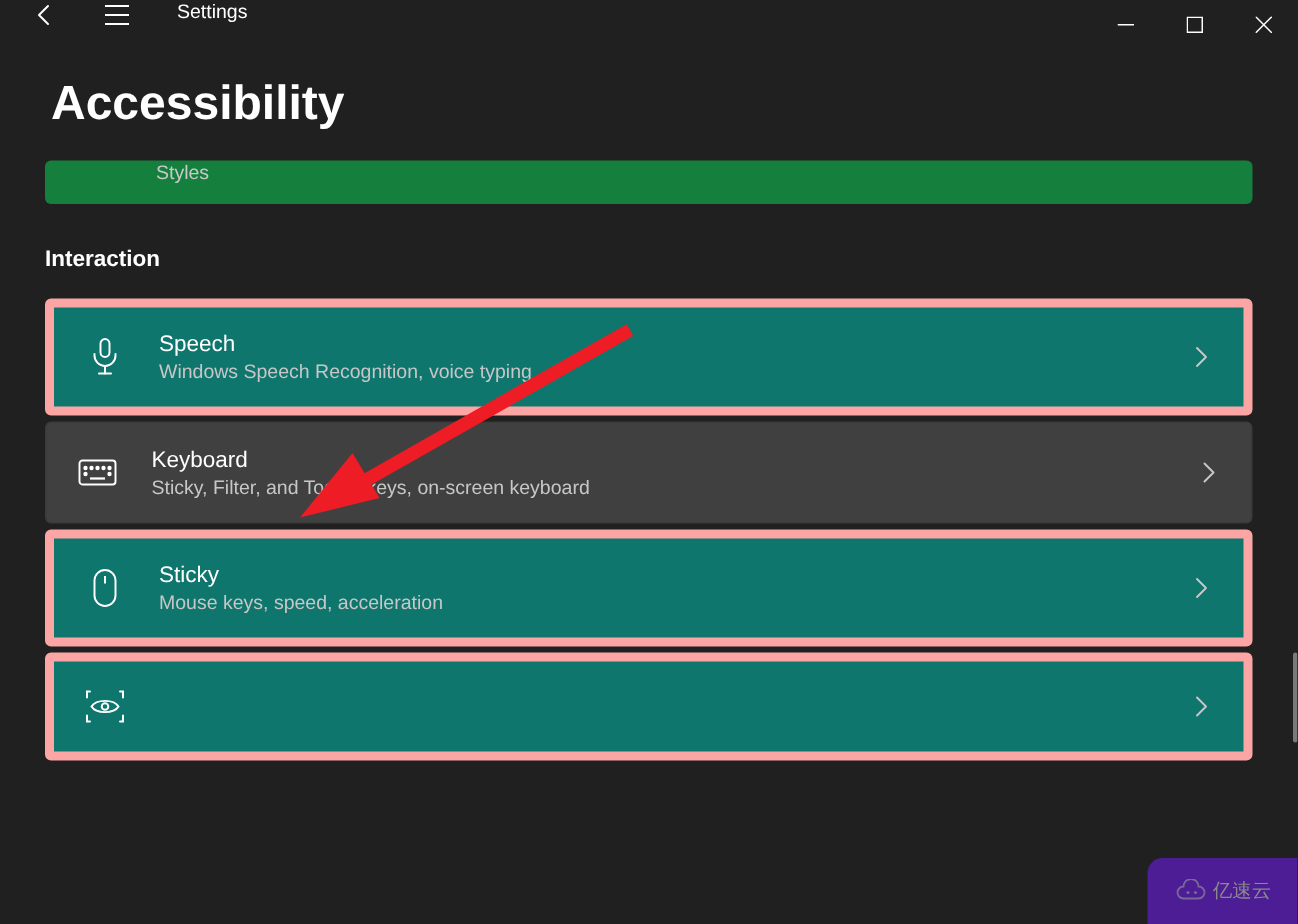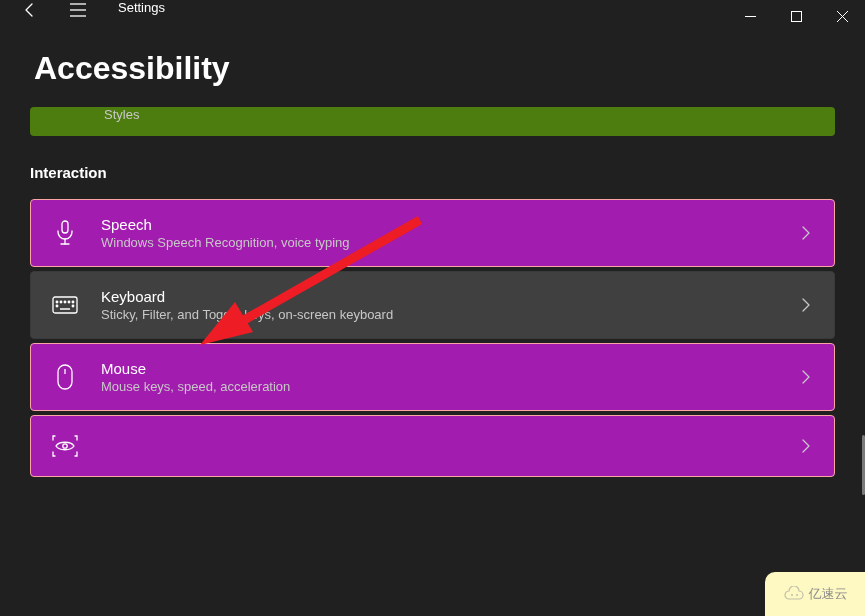--- a/index.html
+++ b/index.html
@@ -46,40 +46,40 @@
   }
   .page-title {
     font-size: 32px;
     font-weight: 600;
     padding: 10px 0 20px 34px;
   }
   .content {
     padding: 0 30px 0 30px;
   }
   .partial-card {
-    background: #4d7c0f;
+    background: #15803d;
     border-radius: 4px;
     padding: 0 20px 14px 74px;
     margin-bottom: 28px;
   }
   .partial-card .sub { font-size: 13px; color:#c9c9c9; }
   .section-label {
     font-size: 15px;
     font-weight: 700;
     margin-bottom: 18px;
   }
   .card {
-    background: #a21caf;
+    background: #0f766e;
     border-radius: 4px;
     display:flex;
     align-items:center;
     padding: 16px 20px;
     margin-bottom: 4px;
     cursor:pointer;
-    border:1px solid #fca5a5;
+    border:6px solid #fca5a5;
   }
   .card.hover {
     background:#404040;
     border:1px solid #3a3a3a;
   }
   .card .icon {
     width: 28px; height:28px;
     display:flex;align-items:center;justify-content:center;
     margin-right: 22px;
     color:#ffffff;
@@ -97,21 +97,21 @@
   }
   .arrow-annotation {
     position:absolute;
     left:185px; top:210px;
     pointer-events:none;
   }
   .watermark {
     position:absolute;
     right:0; bottom:0;
     width:100px;height:44px;
-    background:#fef9c3;
+    background:#4c1d95;
     border-top-left-radius:10px;
     display:flex;align-items:center;justify-content:center;
     gap:4px;
     color:#8a8a8a;
     font-size:13px;
   }
   .watermark svg { opacity:0.6; }
   svg { display:block; }
 </style>
 </head>
@@ -207,21 +207,21 @@
   </div>
 
   <div class="card">
     <div class="icon">
       <svg width="20" height="26" viewBox="0 0 20 26" fill="none" stroke="#ffffff" stroke-width="1.3">
         <rect x="3" y="1" width="14" height="24" rx="7"></rect>
         <line x1="10" y1="5" x2="10" y2="10"></line>
       </svg>
     </div>
     <div class="texts">
-      <div class="title-row">Mouse</div>
+      <div class="title-row">Sticky</div>
       <div class="sub-row">Mouse keys, speed, acceleration</div>
     </div>
     <div class="chev">
       <svg width="8" height="14" viewBox="0 0 8 14">
           <path d="M1 1 L7 7 L1 13" stroke="#c7c7c7" stroke-width="1.3" fill="none" stroke-linecap="round" stroke-linejoin="round"></path>
         </svg>
     </div>
   </div>
 
   <div class="card">

